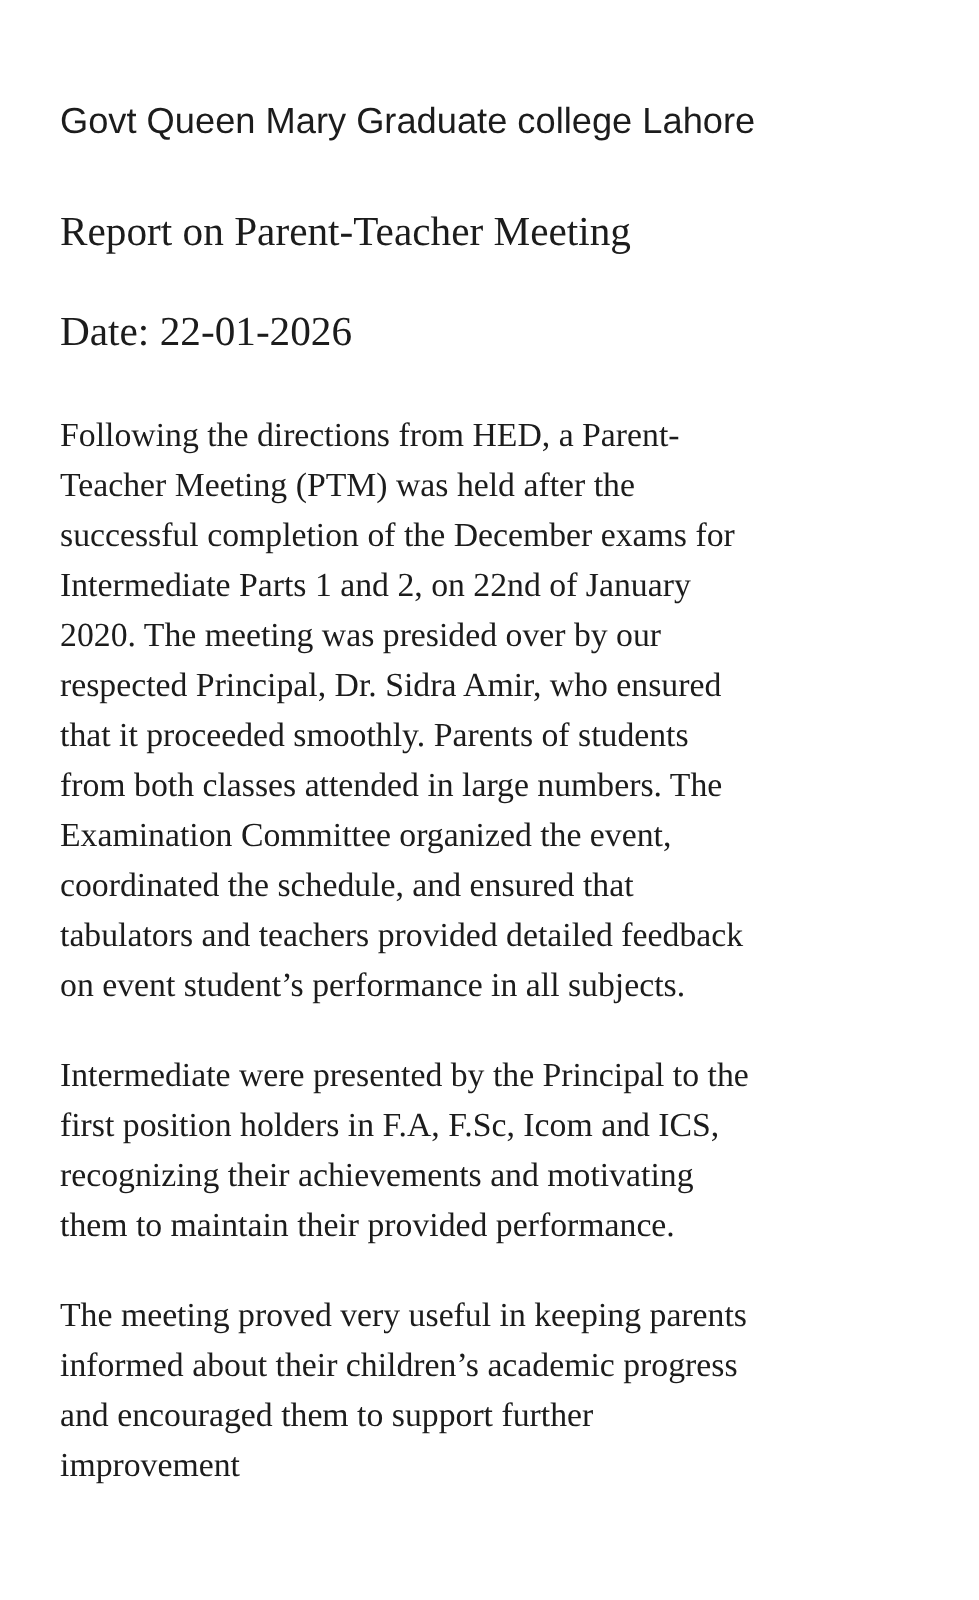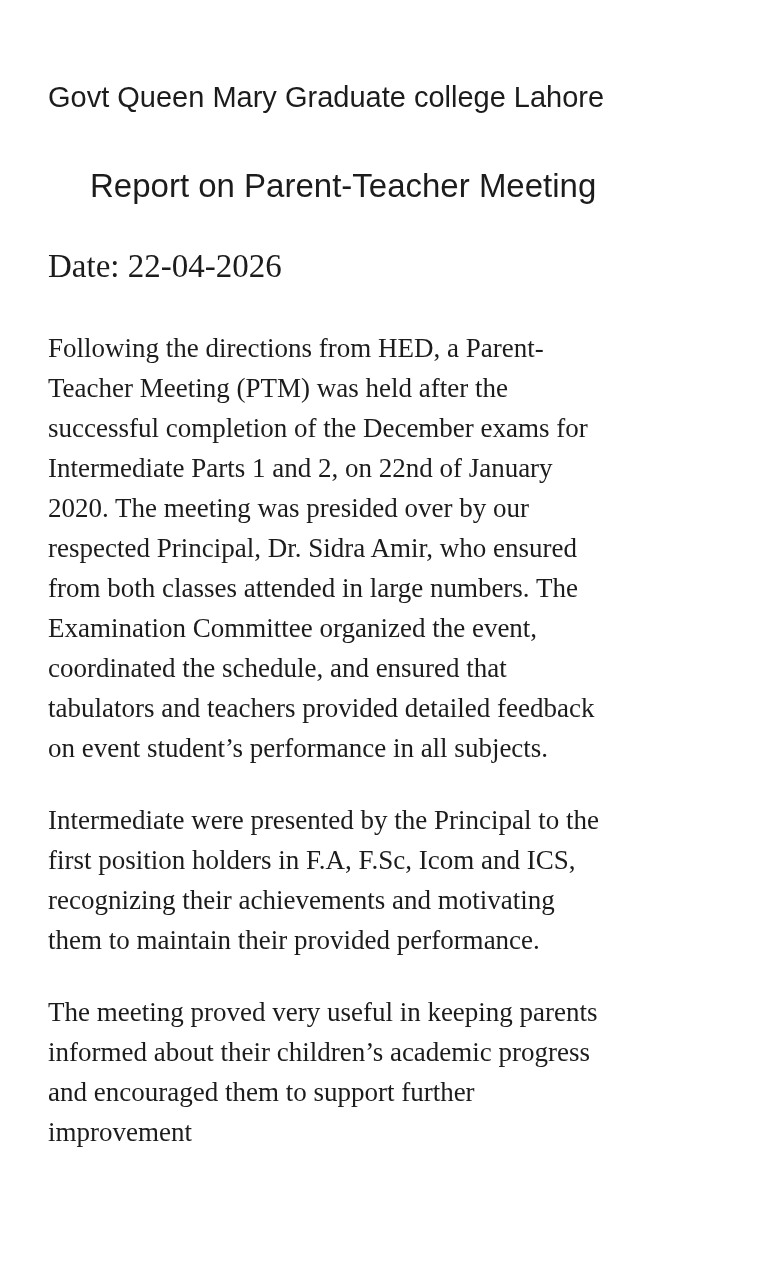--- a/index.html
+++ b/index.html
@@ -23,26 +23,25 @@
 
   .college-title {
     font-family: "Liberation Sans", "DejaVu Sans", sans-serif;
     font-size: 29px;
     line-height: 34px;
     color: #1c1c1c;
     white-space: nowrap;
   }
 
   .report-title {
-    font-family: Liberation Sans, sans-serif;
+    font-family: Liberation Serif, serif;
     font-size: 33px;
     line-height: 40px;
     margin-top: 52px;
     white-space: nowrap;
-    margin-left: 42px;
   }
 
   .report-date {
     font-family: "Liberation Serif", "DejaVu Serif", serif;
     font-size: 33px;
     line-height: 40px;
     margin-top: 40px;
     white-space: nowrap;
   }
 
@@ -64,29 +63,30 @@
 </head>
 <body>
 
 <div class="page">
   <div class="content">
 
     <div class="college-title">Govt Queen Mary Graduate college Lahore</div>
 
     <div class="report-title">Report on Parent-Teacher Meeting</div>
 
-    <div class="report-date">Date: 22-04-2026</div>
+    <div class="report-date">Date: 22-01-2026</div>
 
     <div class="paragraph">
         <div class="line">Following the directions from HED, a Parent-</div>
         <div class="line">Teacher Meeting (PTM) was held after the</div>
         <div class="line">successful completion of the December exams for</div>
         <div class="line">Intermediate Parts 1 and 2, on 22nd of January</div>
         <div class="line">2020. The meeting was presided over by our</div>
         <div class="line">respected Principal, Dr. Sidra Amir, who ensured</div>
+        <div class="line">that it proceeded smoothly. Parents of students</div>
         <div class="line">from both classes attended in large numbers. The</div>
         <div class="line">Examination Committee organized the event,</div>
         <div class="line">coordinated the schedule, and ensured that</div>
         <div class="line">tabulators and teachers provided detailed feedback</div>
         <div class="line">on event student’s performance in all subjects.</div>
       </div>
 
     <div class="paragraph">
         <div class="line">Intermediate were presented by the Principal to the</div>
         <div class="line">first position holders in F.A, F.Sc, Icom and ICS,</div>

